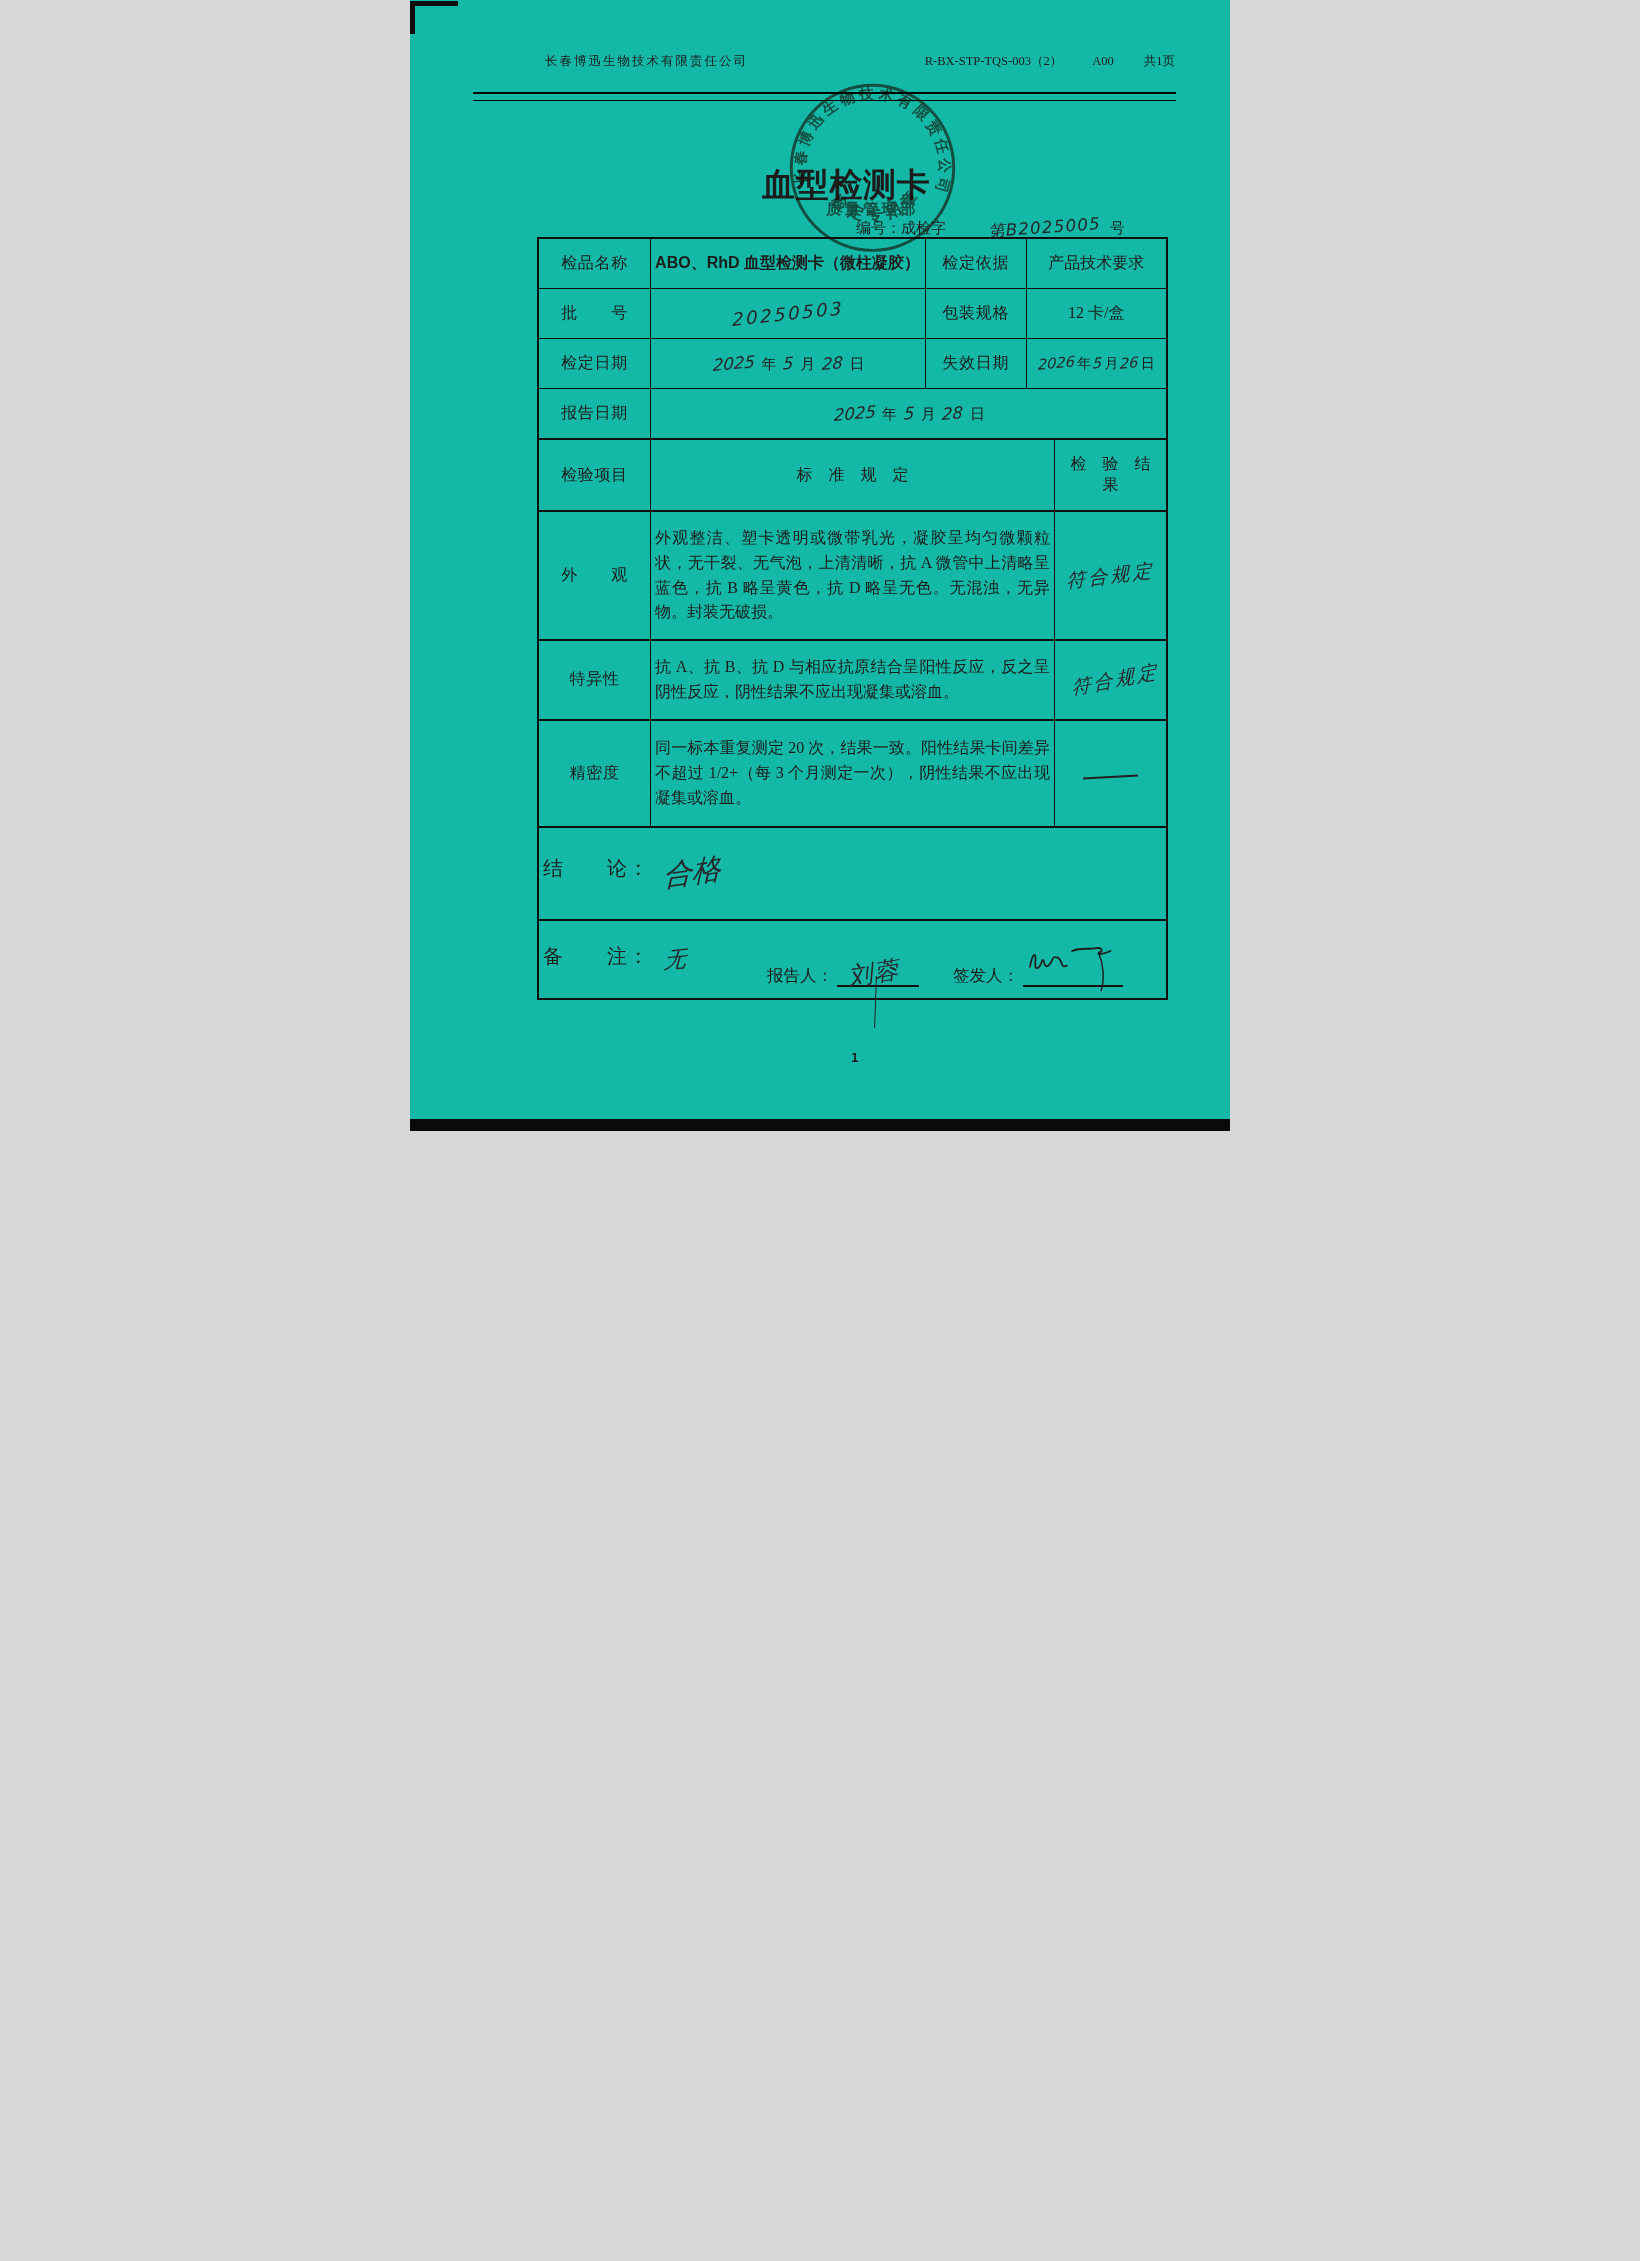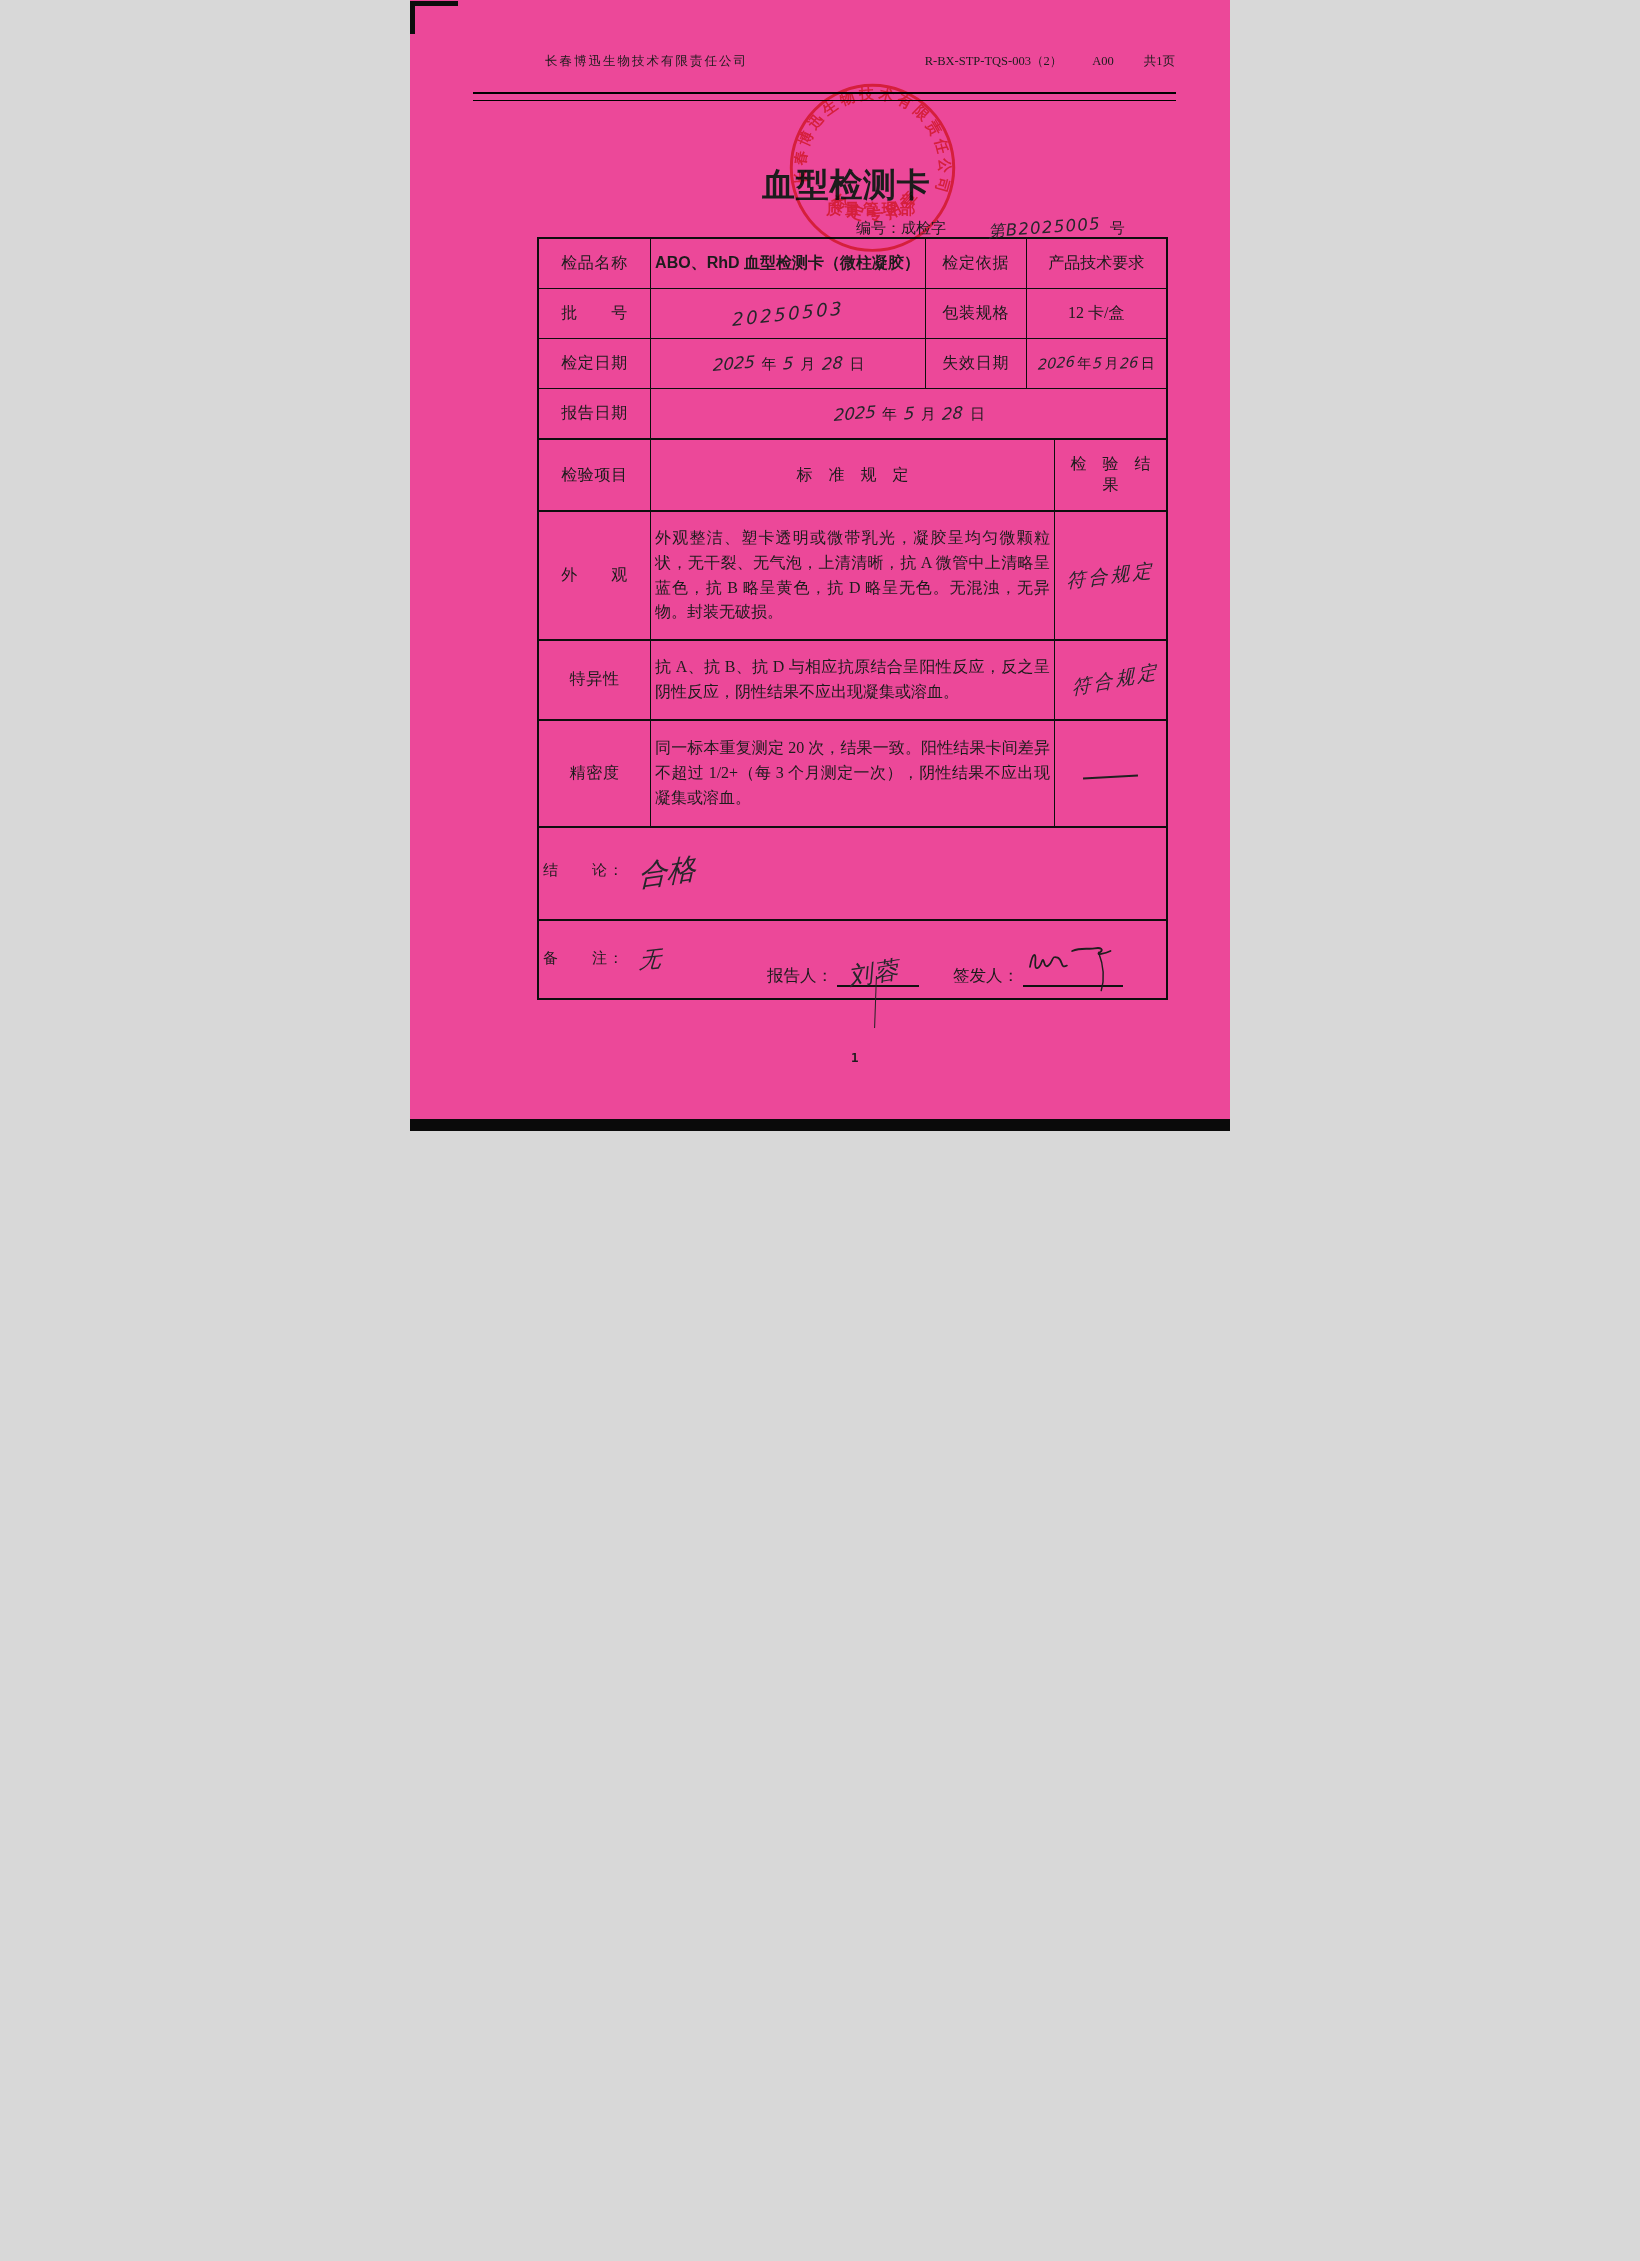--- a/index.html
+++ b/index.html
@@ -1,20 +1,20 @@
 <!DOCTYPE html>
 <html style="font-size:10.6px"><head>
 <meta charset="utf-8">
 <style>
   html,body{margin:0;padding:0;background:#d8d8d8;}
   .page{
     position:relative;
     width:820px;height:1131px;
     margin:0 auto;
-    background:#ec4899;
+    background:#14b8a6;
     font-family:"Liberation Serif","DejaVu Serif",serif;
     color:#1c1c1c;
     overflow:hidden;
   }
   
   .corner-mark-h{position:absolute;left:0;top:1.3px;width:48px;height:4.6px;background:#0d0d0d;}
   .corner-mark-v{position:absolute;left:0;top:1.3px;width:4.6px;height:33px;background:#0d0d0d;}
   .bottom-strip{position:absolute;left:0;right:0;top:1119px;height:12px;background:#0a0a0a;}
 
   
@@ -48,21 +48,21 @@
   .hw-batch{font-size:18px;transform:rotate(-6deg) skewX(-6deg);letter-spacing:2.6px;}
   .date-mix{white-space:nowrap;}
   .date-mix .hw{font-size:16.5px;transform:rotate(-5deg) skewX(-8deg);margin:0 4px;}
   .date-mix .u{font-size:15px;margin:0 2.6px;}
   .date-sm .hw{font-size:14.5px;margin:0 1.3px;}
   .date-sm .u{font-size:14px;margin:0 0.7px;}
   .hw-pass{font-size:19px;transform:rotate(-7deg) skewX(-6deg);letter-spacing:3.3px;white-space:nowrap;}
   .hw-pass.more{transform:rotate(-11deg) skewX(-10deg);margin-right:-10.6px;}
   .dash{display:inline-block;width:55px;height:2.3px;background:#202020;transform:rotate(-3deg);}
   td.conc{padding-left:37px;}
-  td.conc .clabel{font-size:15px;letter-spacing:1.3px;}
+  td.conc .clabel{font-size:20px;letter-spacing:1.3px;}
   .hw-conc{font-size:29px;transform:rotate(-8deg) skewX(-8deg);margin-left:9.2px;vertical-align:-6.6px;}
   .hw-rem{font-size:22.5px;transform:rotate(-6deg) skewX(-10deg);margin-left:10.6px;vertical-align:-4px;}
 
   
   .footer{position:absolute;left:357px;top:959px;display:flex;align-items:flex-end;font-size:16.5px;white-space:nowrap;z-index:2;}
   .sigline{display:inline-block;position:relative;border-bottom:2.3px solid #111;height:26.4px;}
   .sigline.r{width:82px;margin-left:4px;}
   .sigline.i{width:100px;margin-left:4px;}
   .sig-reporter{position:absolute;left:10.6px;bottom:-4px;font-size:24.4px;transform:rotate(-9deg);letter-spacing:1.3px;}
   .sig-flourish{position:absolute;left:38px;top:17px;width:1.3px;height:52px;background:#222;transform:rotate(2deg);}

